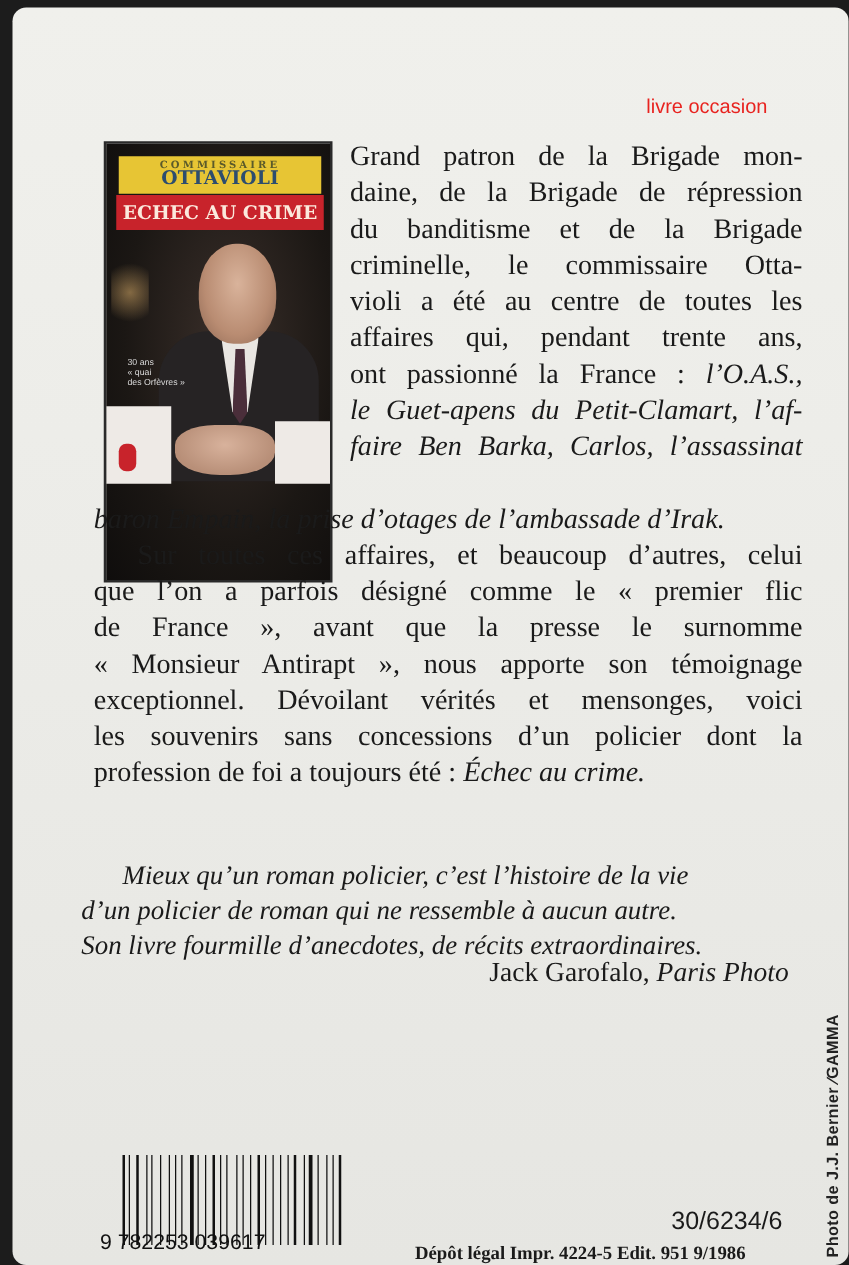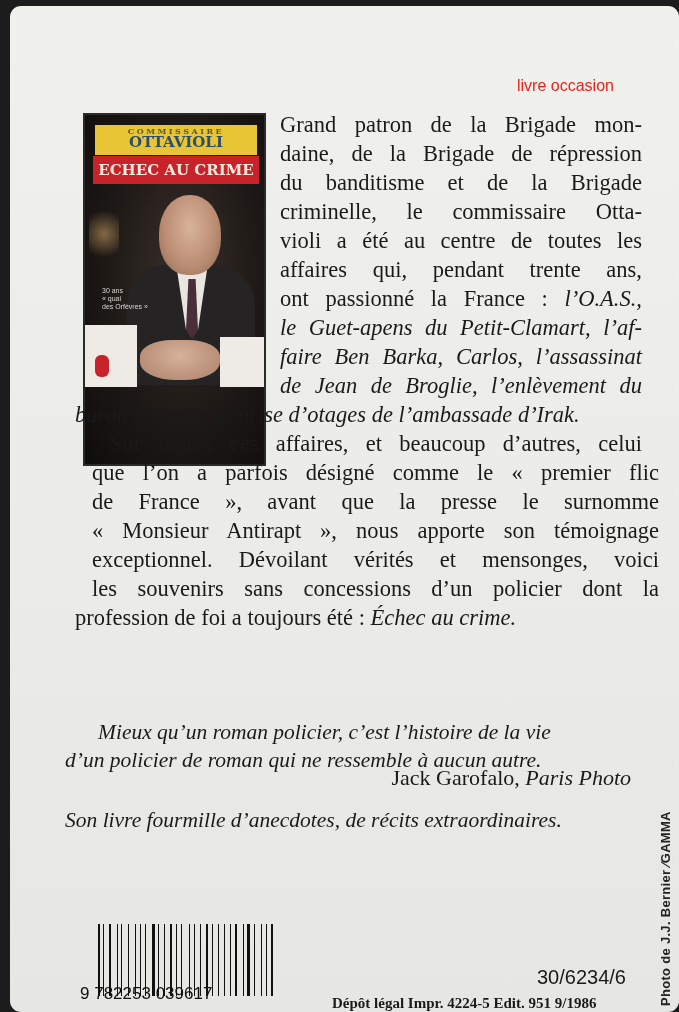--- a/index.html
+++ b/index.html
@@ -95,21 +95,21 @@
   .para1 {
     position: absolute; left: 270px; top: 104px; width: 362px;
     font-size: 22.5px; line-height: 29px; text-align: justify;
   }
   .para1 .ln { display: block; text-align: justify; text-align-last: justify; white-space: nowrap; }
   .wide { position: absolute; left: 100px; width: 532px; font-size: 22.5px; line-height: 29px; }
   .wide .ln { display: block; text-align: justify; text-align-last: justify; white-space: nowrap; }
   .it { font-style: italic; }
   .line-abs { position: absolute; white-space: nowrap; font-size: 22.5px; line-height: 29px; }
   .quote { position: absolute; left: 100px; top: 680px; width: 532px; font-size: 21.5px; line-height: 28px; font-style: italic; }
-  .quote .ln { display: block; white-space: nowrap; margin-top: 32px; }
+  .quote .ln { display: block; white-space: nowrap; }
   .author { position: absolute; right: 48px; top: 758px; font-size: 22px; line-height: 28px; white-space: nowrap; }
 
   
   .barcode { position: absolute; left: 88px; top: 918px; width: 180px; height: 84px; }
   .barcode .bars { position: absolute; left: 0; top: 0; width: 180px; height: 72px; display: flex; align-items: stretch; }
   .barcode .bars span { display: block; background: #111; height: 100%; }
   .barcode .digits {
     position: absolute; left: -18px; top: 60px; font-family: "Liberation Sans", sans-serif;
     font-size: 17px; color: #111; white-space: nowrap; background: transparent;
   }
@@ -153,28 +153,27 @@
   <div class="para1">
     <span class="ln">Grand patron de la Brigade mon-</span>
     <span class="ln">daine, de la Brigade de répression</span>
     <span class="ln">du banditisme et de la Brigade</span>
     <span class="ln">criminelle, le commissaire Otta-</span>
     <span class="ln">violi a été au centre de toutes les</span>
     <span class="ln">affaires qui, pendant trente ans,</span>
     <span class="ln"><span>ont passionné la France : </span><span class="it">l’O.A.S.,</span></span>
     <span class="ln it">le Guet-apens du Petit-Clamart, l’af-</span>
     <span class="ln it">faire Ben Barka, Carlos, l’assassinat</span>
-    <span class="ln it">de Jean de Broglie, l’enlèvement du</span>
   </div>
   <div class="line-abs it" style="left:65px; top:394px;">baron Empain, la prise d’otages de l’ambassade d’Irak.</div>
 
   <div class="wide" style="top:423px;">
     <span class="ln">Sur toutes ces affaires, et beaucoup d’autres, celui</span>
   </div>
-  <div class="wide" style="left:65px; top:452px; width:567px;margin-left:17px;">
+  <div class="wide" style="left:65px; top:452px; width:567px;">
     <span class="ln">que l’on a parfois désigné comme le « premier flic</span>
     <span class="ln">de France », avant que la presse le surnomme</span>
     <span class="ln">« Monsieur Antirapt », nous apporte son témoignage</span>
     <span class="ln">exceptionnel. Dévoilant vérités et mensonges, voici</span>
     <span class="ln">les souvenirs sans concessions d’un policier dont la</span>
   </div>
   <div class="line-abs" style="left:65px; top:597px;"><span>profession de foi a toujours été : </span><span class="it">Échec au crime.</span></div>
 
   <div class="quote" style="left:88px; width:534px;">
     <span class="ln" style="padding-left:0;">Mieux qu’un roman policier, c’est l’histoire de la vie</span>

